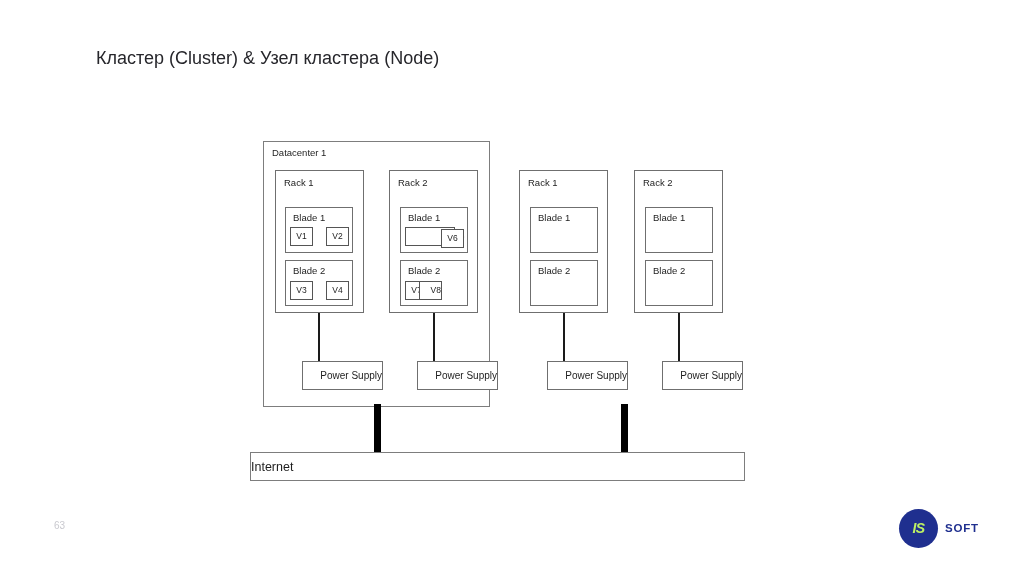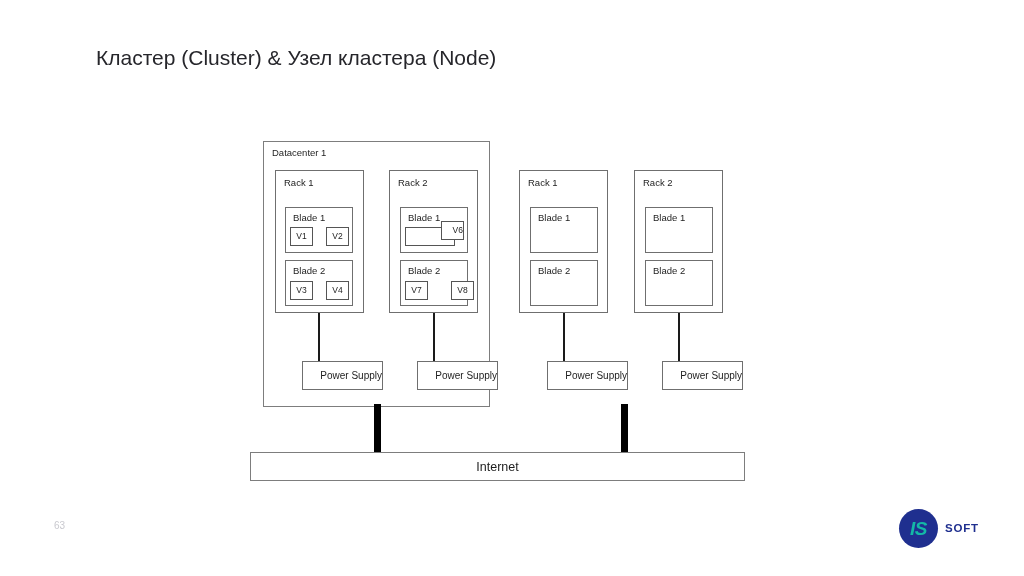--- a/index.html
+++ b/index.html
@@ -14,21 +14,21 @@
     color: #222222;
     overflow: hidden;
     position: relative;
   }
 
   
   .slide-title {
     position: absolute;
     left: 96px;
     top: 44px;
-    font-size: 21px;
+    font-size: 18px;
     line-height: 28px;
     font-weight: 400;
     color: #26262b;
     white-space: nowrap;
   }
 
   
   .diagram {
     position: absolute;
     left: 0;
@@ -111,21 +111,20 @@
   .uplink {
     position: absolute;
     width: 7px;
     background: #000000;
   }
 
   .internet {
     border: 1px solid #7d7d7d;
     font-size: 12.5px;
     line-height: 28px;
-    text-align: center;
     color: #1d1d1d;
   }
 
   
   .page-number {
     position: absolute;
     left: 54px;
     top: 519px;
     font-size: 10px;
     line-height: 13px;
@@ -140,22 +139,22 @@
     height: 40px;
   }
   .logo-mark {
     position: absolute;
     left: 0;
     top: 0;
     width: 39px;
     height: 39px;
     border-radius: 50%;
     background: #1f2f8f;
-    color: #14b8a6;
-    font-size: 19px;
+    color: #bef264;
+    font-size: 14px;
     font-weight: 700;
     font-style: italic;
     line-height: 39px;
     text-align: center;
     letter-spacing: -0.5px;
   }
   .logo-text {
     position: absolute;
     left: 46px;
     top: 13px;
@@ -194,27 +193,27 @@
   <div class="wire" style="left:318px; top:313px; height:48px;"></div>
   <div class="box psu" style="left:278px; top:361px; width:81px; height:29px;">Power Supply</div>
 
   <div class="box rack" style="left:389px; top:170px; width:89px; height:143px;">
     <div class="lbl">Rack 2</div>
   </div>
   <div class="box blade" style="left:400px; top:207px; width:68px; height:46px;">
     <div class="lbl">Blade 1</div>
   </div>
   <div class="box vm" style="left:405px; top:227px; width:23px; height:19px;padding-left:48px;">V5</div>
-  <div class="box vm" style="left:441px; top:221px; width:23px; height:19px;text-align:right;">V6</div>
+  <div class="box vm" style="left:441px; top:229px; width:23px; height:19px;">V6</div>
 
   <div class="box blade" style="left:400px; top:260px; width:68px; height:46px;">
     <div class="lbl">Blade 2</div>
   </div>
   <div class="box vm" style="left:405px; top:281px; width:23px; height:19px;">V7</div>
-  <div class="box vm" style="left:451px; top:281px; width:23px; height:19px;">V8</div>
+  <div class="box vm" style="left:419px; top:281px; width:23px; height:19px;text-align:right;">V8</div>
 
   <div class="wire" style="left:433px; top:313px; height:48px;"></div>
   <div class="box psu" style="left:393px; top:361px; width:81px; height:29px;">Power Supply</div>
 
 
   <div class="box rack" style="left:519px; top:170px; width:89px; height:143px;">
     <div class="lbl">Rack 1</div>
   </div>
   <div class="box blade" style="left:530px; top:207px; width:68px; height:46px;">
     <div class="lbl">Blade 1</div>

